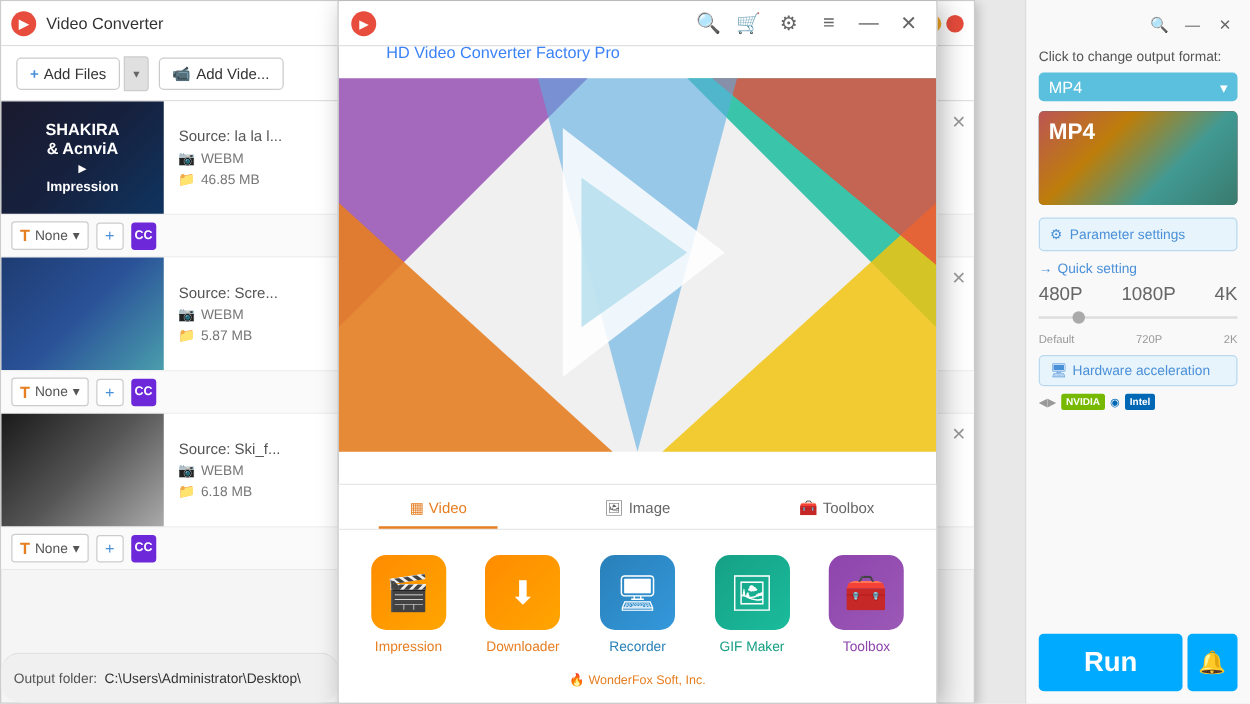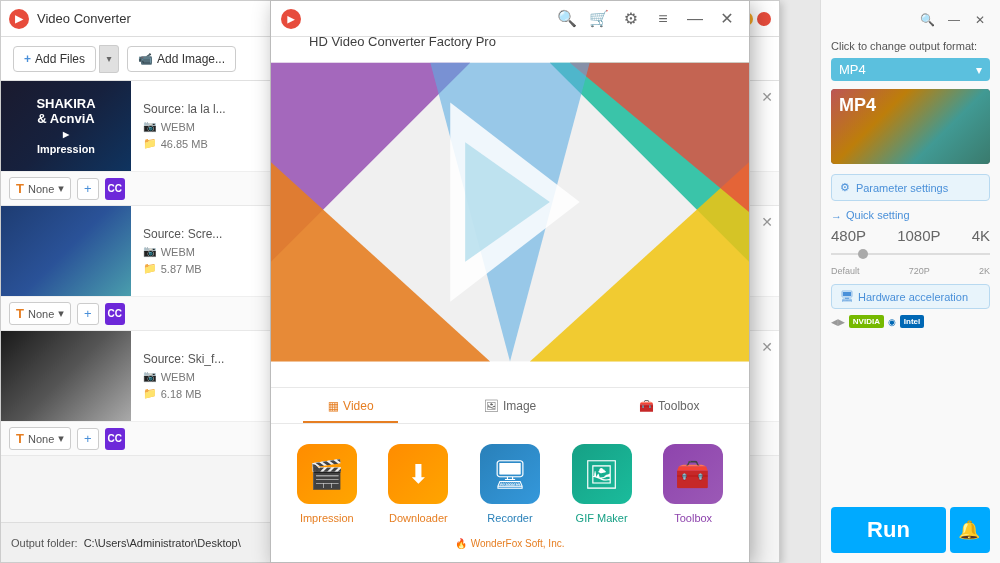--- a/index.html
+++ b/index.html
@@ -203,20 +203,21 @@
       width: 270px;
       height: 40px;
       background: #f0f0f0;
       border-top: 1px solid #ddd;
       display: flex;
       align-items: center;
       padding: 0 10px;
       gap: 6px;
       font-size: 11px;
       color: #555;
+      border-radius: 15px;
     }
     .output-path {
       font-size: 11px; color: #333;
       white-space: nowrap; overflow: hidden; text-overflow: ellipsis;
       max-width: 180px;
     }
 
     
     .right-panel {
       position: absolute;
@@ -417,21 +418,21 @@
     .main-title-icon {
       width: 20px; height: 20px;
       background: #e74c3c;
       border-radius: 50%;
       margin-right: 8px;
       display: flex; align-items: center; justify-content: center;
       color: white; font-size: 9px; font-weight: bold;
     }
     .main-title-text {
       font-size: 13px;
-      color: #404040;
+      color: #3b82f6;
       flex: 1;
       margin-top: 46px;
     }
     .main-titlebar-btns {
       display: flex;
       align-items: center;
       gap: 8px;
     }
     .main-title-btn {
       font-size: 16px;
@@ -541,21 +542,21 @@
   </div>
 
   <div class="bg-toolbar">
     <button class="add-files-btn">
       <span class="plus">+</span>
       <span>Add Files</span>
     </button>
     <div class="dropdown-arrow">▾</div>
     <button class="add-video-btn">
       <span>📹</span>
-      <span>Add Image...</span>
+      <span>Add Vide...</span>
     </button>
   </div>
 
   <div class="file-list">
 
     <div class="file-item">
       <div class="file-item-top">
         <div class="file-thumb thumb-1">
           <div class="thumb-text-1">SHAKIRA &amp; AcnviA<br><small>► Impression</small></div>
         </div>

